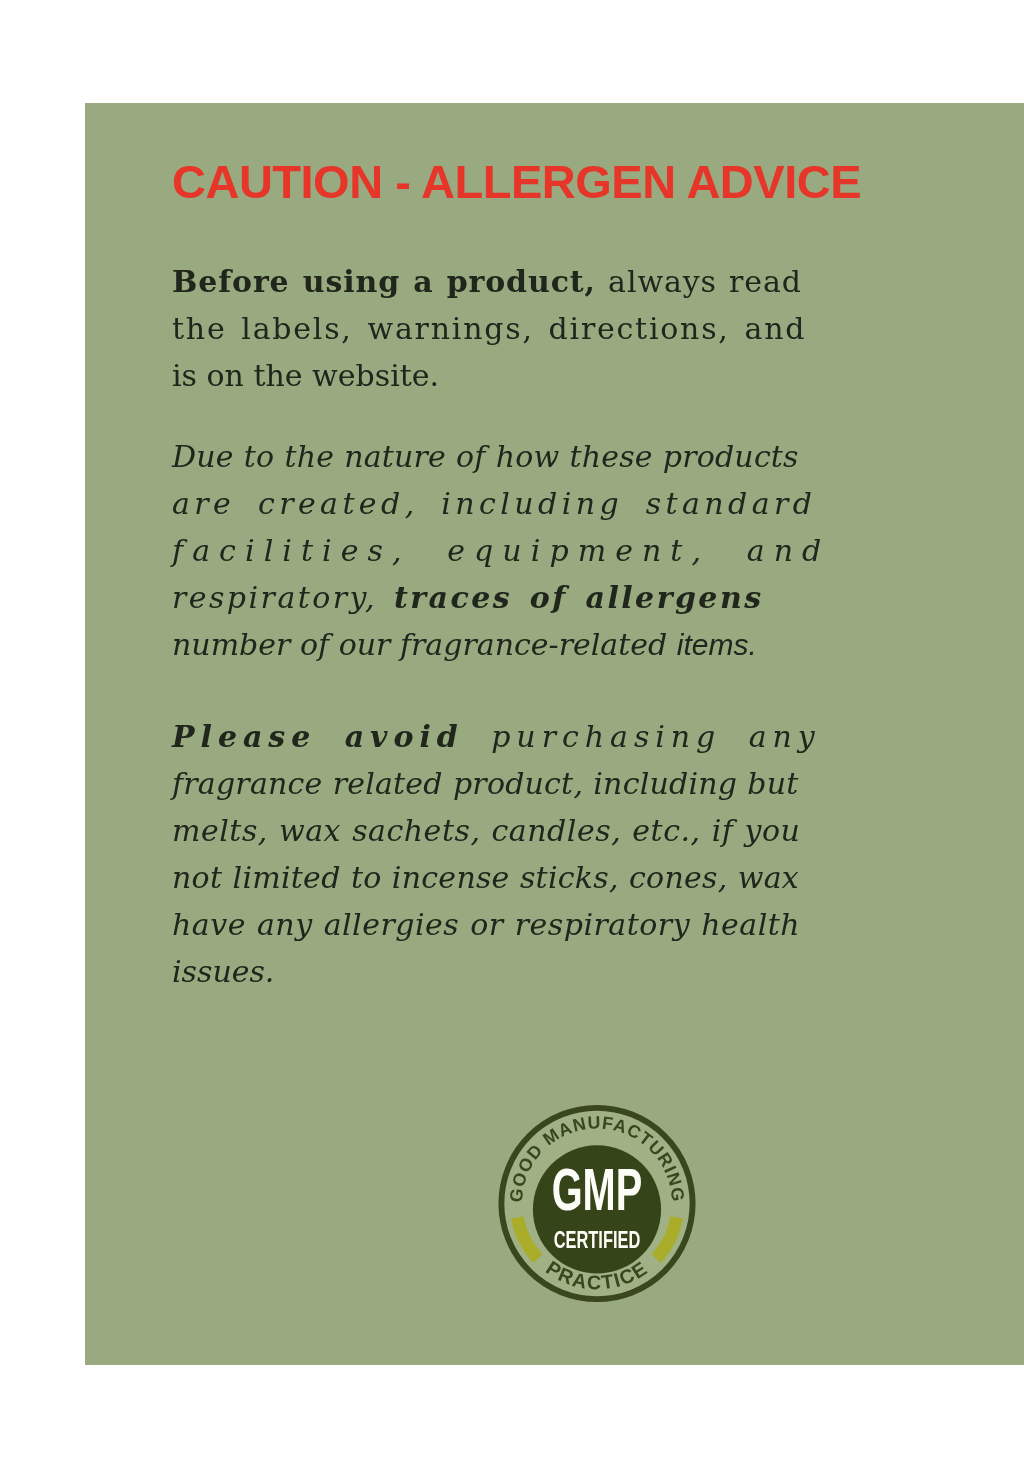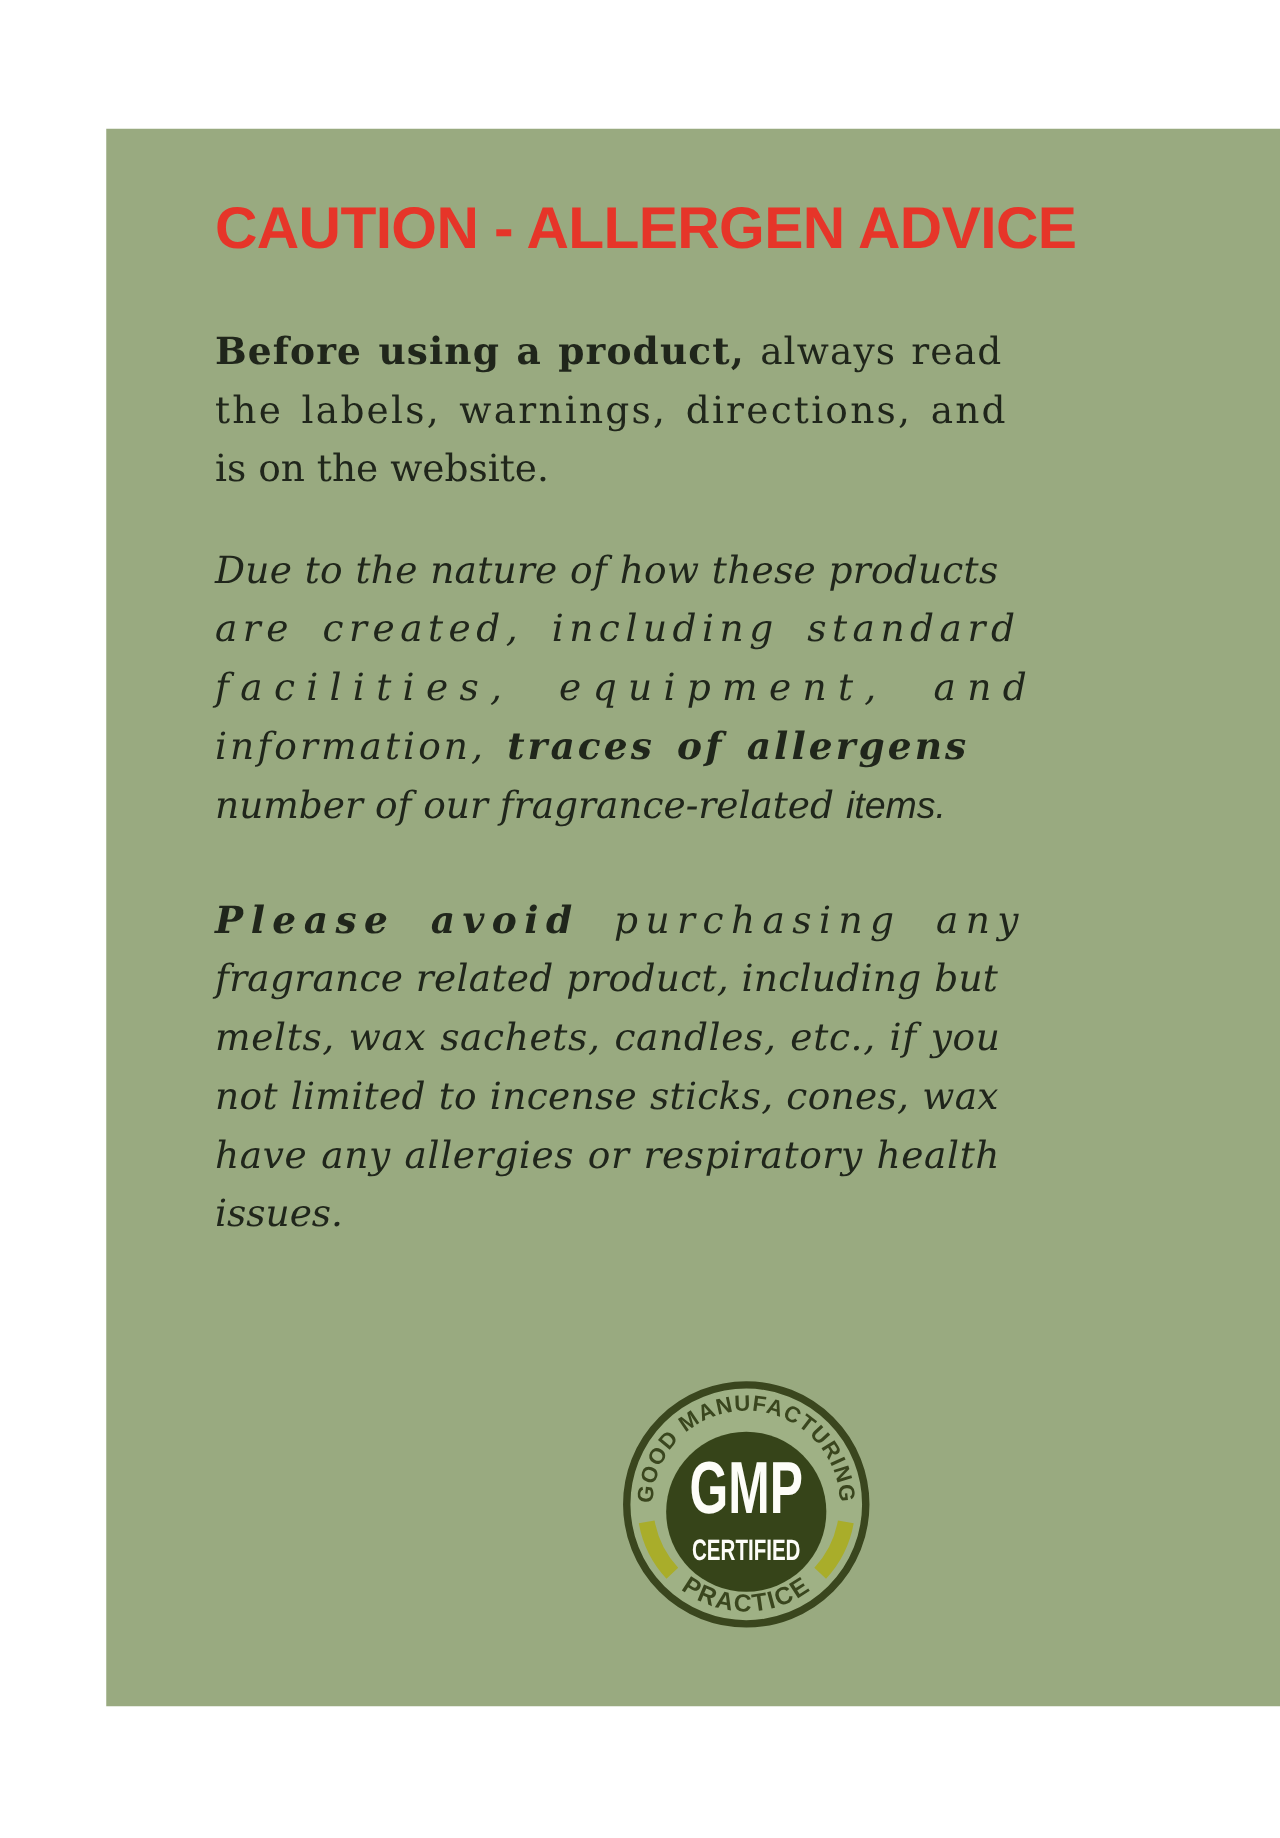--- a/index.html
+++ b/index.html
@@ -61,21 +61,21 @@
   <div class="body-text">
       <div class="para">
         <div class="line just"><span class="seg-wrap" style="letter-spacing: 0.89px; word-spacing: 1.79px;"><span class="bold">Before using a product,</span><span> always read</span></span></div>
         <div class="line just"><span class="seg-wrap" style="letter-spacing: 1.77px; word-spacing: 3.54px;"><span>the labels, warnings, directions, and</span></span></div>
         <div class="line last"><span class="seg-wrap"><span>is on the website.</span></span></div>
       </div>
       <div class="para">
         <div class="line just"><span class="seg-wrap" style="letter-spacing: 0.19px; word-spacing: 0.37px;"><span>Due to the nature of how these products</span></span></div>
         <div class="line just"><span class="seg-wrap" style="letter-spacing: 4.41px; word-spacing: 8.82px;"><span>are created, including standard</span></span></div>
         <div class="line just"><span class="seg-wrap" style="letter-spacing: 9.06px; word-spacing: 18.12px;"><span>facilities, equipment, and</span></span></div>
-        <div class="line just"><span class="seg-wrap" style="letter-spacing: 2.46px; word-spacing: 4.92px;"><span>information, </span><span class="bold">traces of allergens</span></span></div>
+        <div class="line just"><span class="seg-wrap" style="letter-spacing: 2.46px; word-spacing: 4.92px;"><span>respiratory, </span><span class="bold">traces of allergens</span></span></div>
         <div class="line last"><span class="seg-wrap"><span>number of our fragrance-related </span><span class="sans">items.</span></span></div>
       </div>
       <div class="para">
         <div class="line just"><span class="seg-wrap" style="letter-spacing: 5.97px; word-spacing: 11.94px;"><span class="bold">Please avoid</span><span> purchasing any</span></span></div>
         <div class="line just"><span class="seg-wrap" style="letter-spacing: 0.21px; word-spacing: 0.42px;"><span>fragrance related product, including but</span></span></div>
         <div class="line just"><span class="seg-wrap" style="letter-spacing: 0.52px; word-spacing: 1.04px;"><span>melts, wax sachets, candles, etc., if you</span></span></div>
         <div class="line just"><span class="seg-wrap" style="letter-spacing: 0.26px; word-spacing: 0.52px;"><span>not limited to incense sticks, cones, wax</span></span></div>
         <div class="line just"><span class="seg-wrap" style="letter-spacing: 0.5px; word-spacing: 1px;"><span>have any allergies or respiratory health</span></span></div>
         <div class="line last"><span class="seg-wrap"><span>issues.</span></span></div>
       </div>

